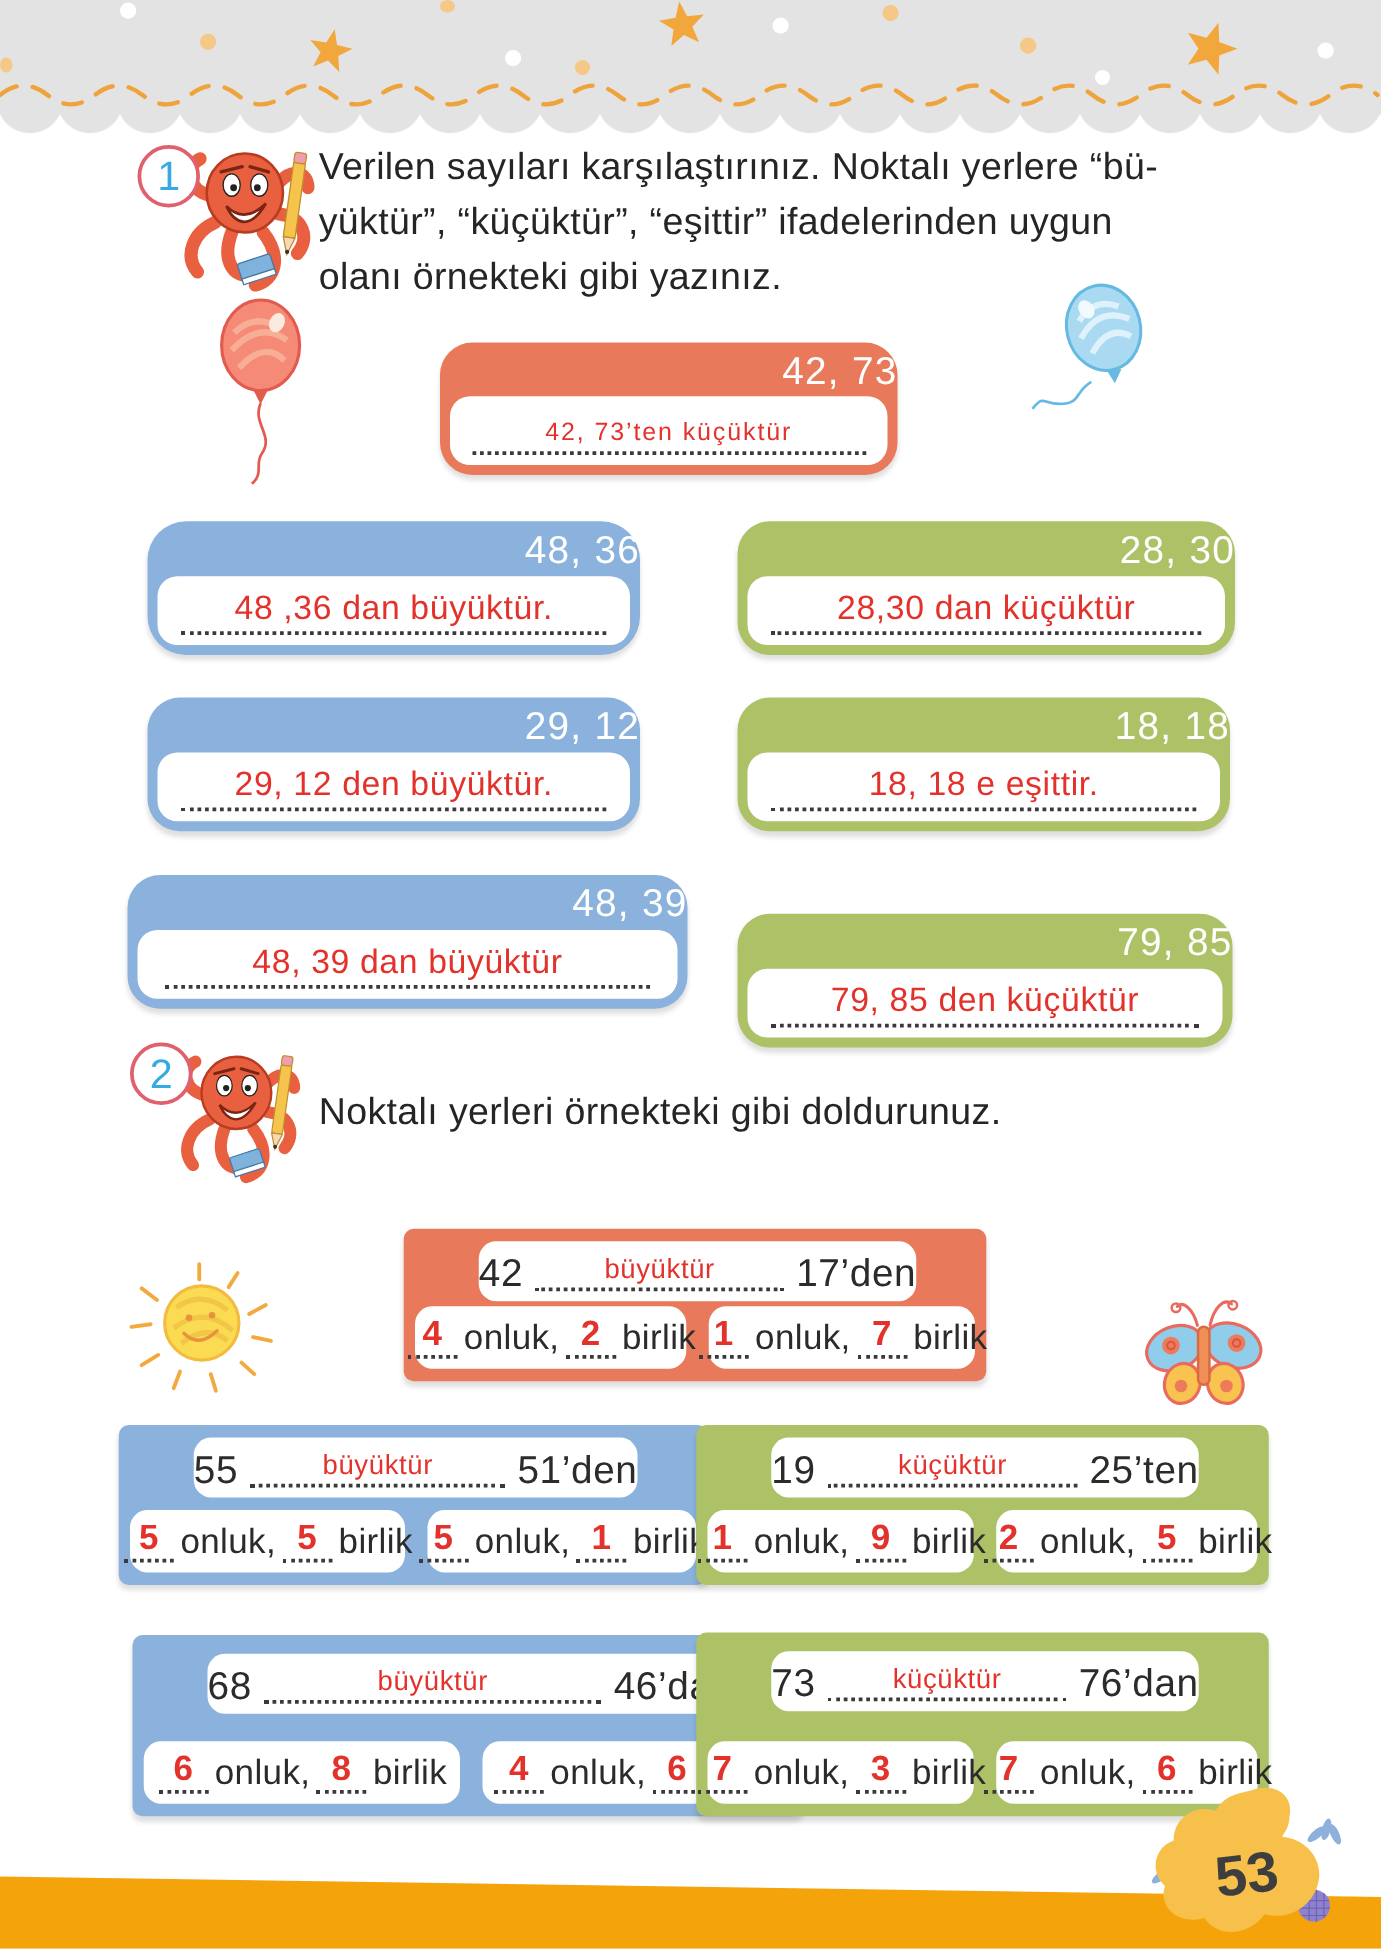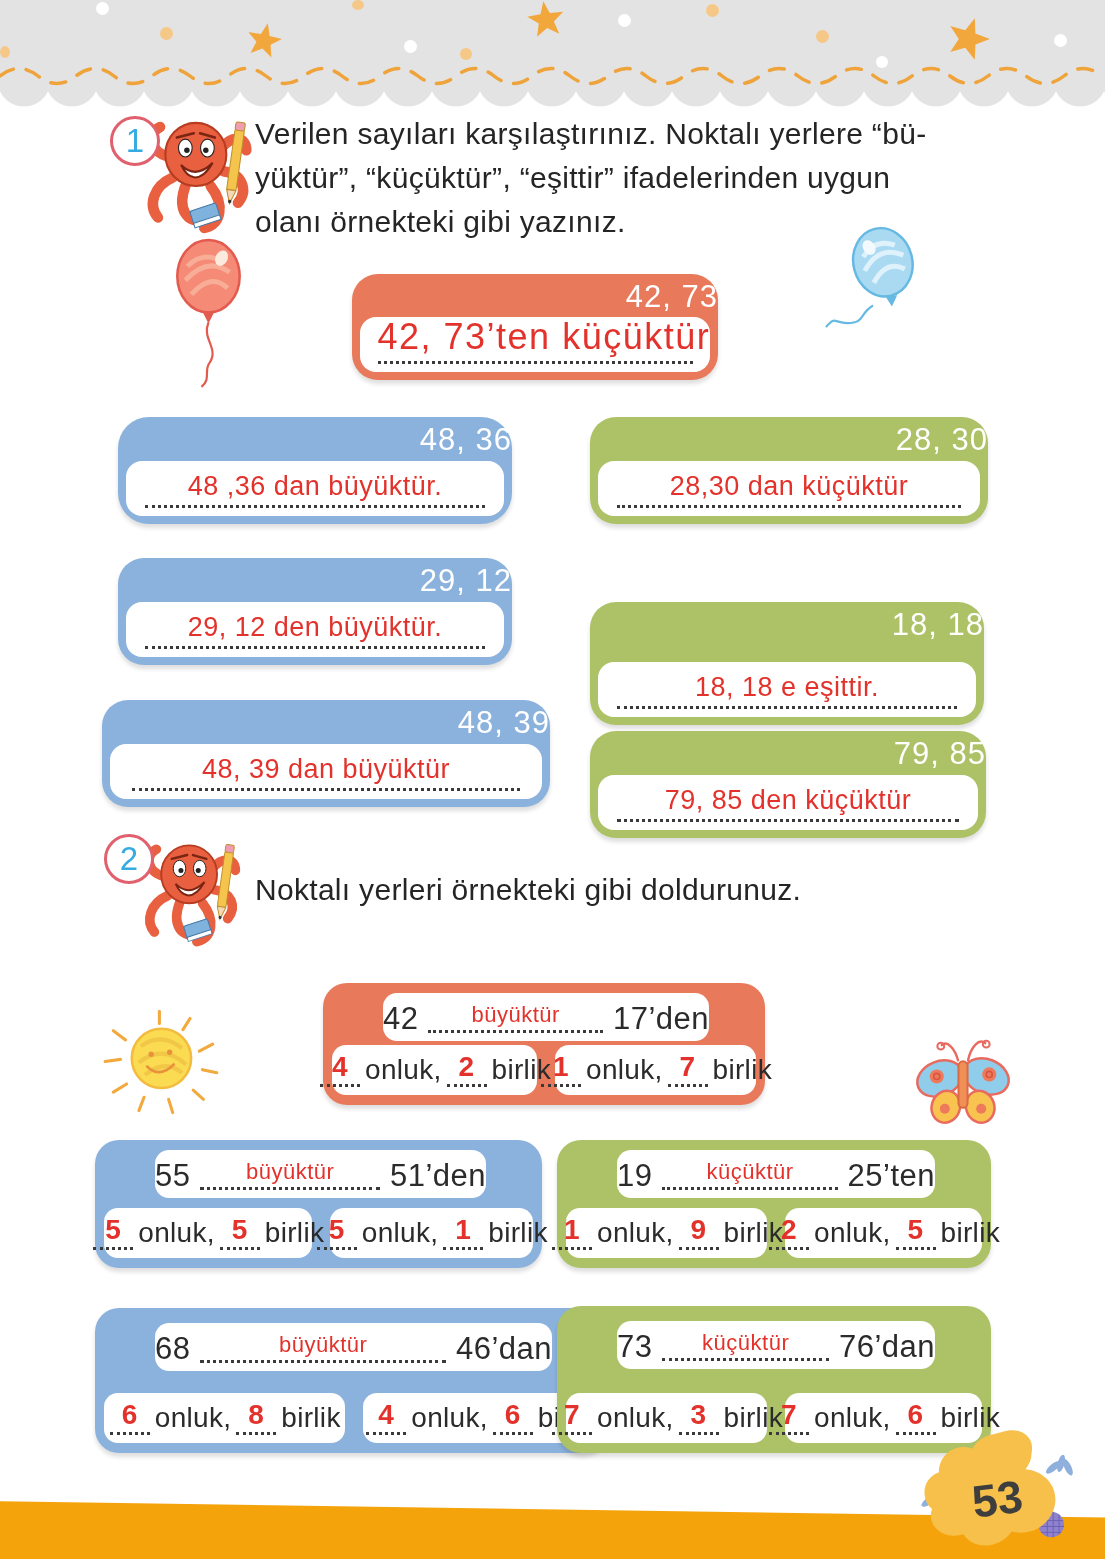--- a/index.html
+++ b/index.html
@@ -28,23 +28,23 @@
   .pair-box.orange{background:#e87a5b;}
   .pair-box.blue{background:#8bb2dd;}
   .pair-box.green{background:#adc266;}
   .pair-head{position:absolute;left:0;right:0;top:5px;height:38px;text-align:right;
     color:#fff;font-size:31px;letter-spacing:1px;}
   .pair-inner{position:absolute;left:8px;right:8px;bottom:8px;height:55px;background:#fff;
     border-radius:16px;display:flex;align-items:flex-end;justify-content:center;}
   .dotline{width:90%;border-bottom:3.5px dotted #3a3a3a;text-align:center;
     padding-bottom:3px;margin-bottom:8px;white-space:nowrap;}
   .red-answer{color:#e3322b;font-size:27px;letter-spacing:.5px;}
-  .hand .red-answer{font-size:36px;letter-spacing:1.5px;}
-  
-  .fill-box{position:absolute;border-radius:24px;box-shadow:0 4px 4px rgba(0,0,0,.13);}
+  .hand .red-answer{font-size:20px;letter-spacing:1.5px;}
+  
+  .fill-box{position:absolute;border-radius:8px;box-shadow:0 4px 4px rgba(0,0,0,.13);padding-left:24px;}
   .fill-box.orange{background:#e87a5b;}
   .fill-box.blue{background:#8bb2dd;}
   .fill-box.green{background:#adc266;}
   .pill{position:absolute;background:#fff;border-radius:14px;display:flex;
     align-items:flex-end;justify-content:center;}
   .top-pill{top:10px;left:60px;right:56px;height:48px;gap:6px;}
   .fill-box.tall .top-pill{top:15px;}
   .pill-left{left:9px;bottom:10px;width:calc(50% - 16px);height:50px;}
   .pill-right{right:9px;bottom:10px;width:calc(50% - 20px);height:50px;}
   .big-num{font-size:31px;color:#2b2b2b;padding-bottom:4px;letter-spacing:.5px;}
@@ -165,21 +165,21 @@
     <div class="pair-inner">
       <div class="dotline"><span class="red-answer">28,30 dan küçüktür</span></div>
     </div>
   </div>
   <div class="pair-box blue" style="left:118px;top:558px;width:394px;height:107px;">
     <div class="pair-head">29, 12</div>
     <div class="pair-inner">
       <div class="dotline"><span class="red-answer">29, 12 den büyüktür.</span></div>
     </div>
   </div>
-  <div class="pair-box green" style="left:590px;top:558px;width:394px;height:123px;margin-top:44px;">
+  <div class="pair-box green" style="left:590px;top:558px;width:394px;height:107px;">
     <div class="pair-head">18, 18</div>
     <div class="pair-inner">
       <div class="dotline"><span class="red-answer">18, 18 e eşittir.</span></div>
     </div>
   </div>
   <div class="pair-box blue" style="left:102px;top:700px;width:448px;height:107px;">
     <div class="pair-head">48, 39</div>
     <div class="pair-inner">
       <div class="dotline"><span class="red-answer">48, 39 dan büyüktür</span></div>
     </div>
@@ -313,21 +313,21 @@
       <span class="lbl">birlik</span>
     </div>
     <div class="pill pill-right decomp">
       <span class="digit-blank"><span class="red-answer">2</span></span>
       <span class="lbl">onluk,</span>
       <span class="digit-blank"><span class="red-answer">5</span></span>
       <span class="lbl">birlik</span>
     </div>
   </div>
 
-  <div class="fill-box blue tall" style="left:95px;top:1308px;width:513px;height:145px;">
+  <div class="fill-box blue tall" style="left:106px;top:1308px;width:513px;height:145px;">
     <div class="pill top-pill">
       <span class="big-num">68</span>
       <span class="word-blank"><span class="red-answer">büyüktür</span></span>
       <span class="big-num">46’dan</span>
     </div>
     <div class="pill pill-left decomp">
       <span class="digit-blank"><span class="red-answer">6</span></span>
       <span class="lbl">onluk,</span>
       <span class="digit-blank"><span class="red-answer">8</span></span>
       <span class="lbl">birlik</span>

